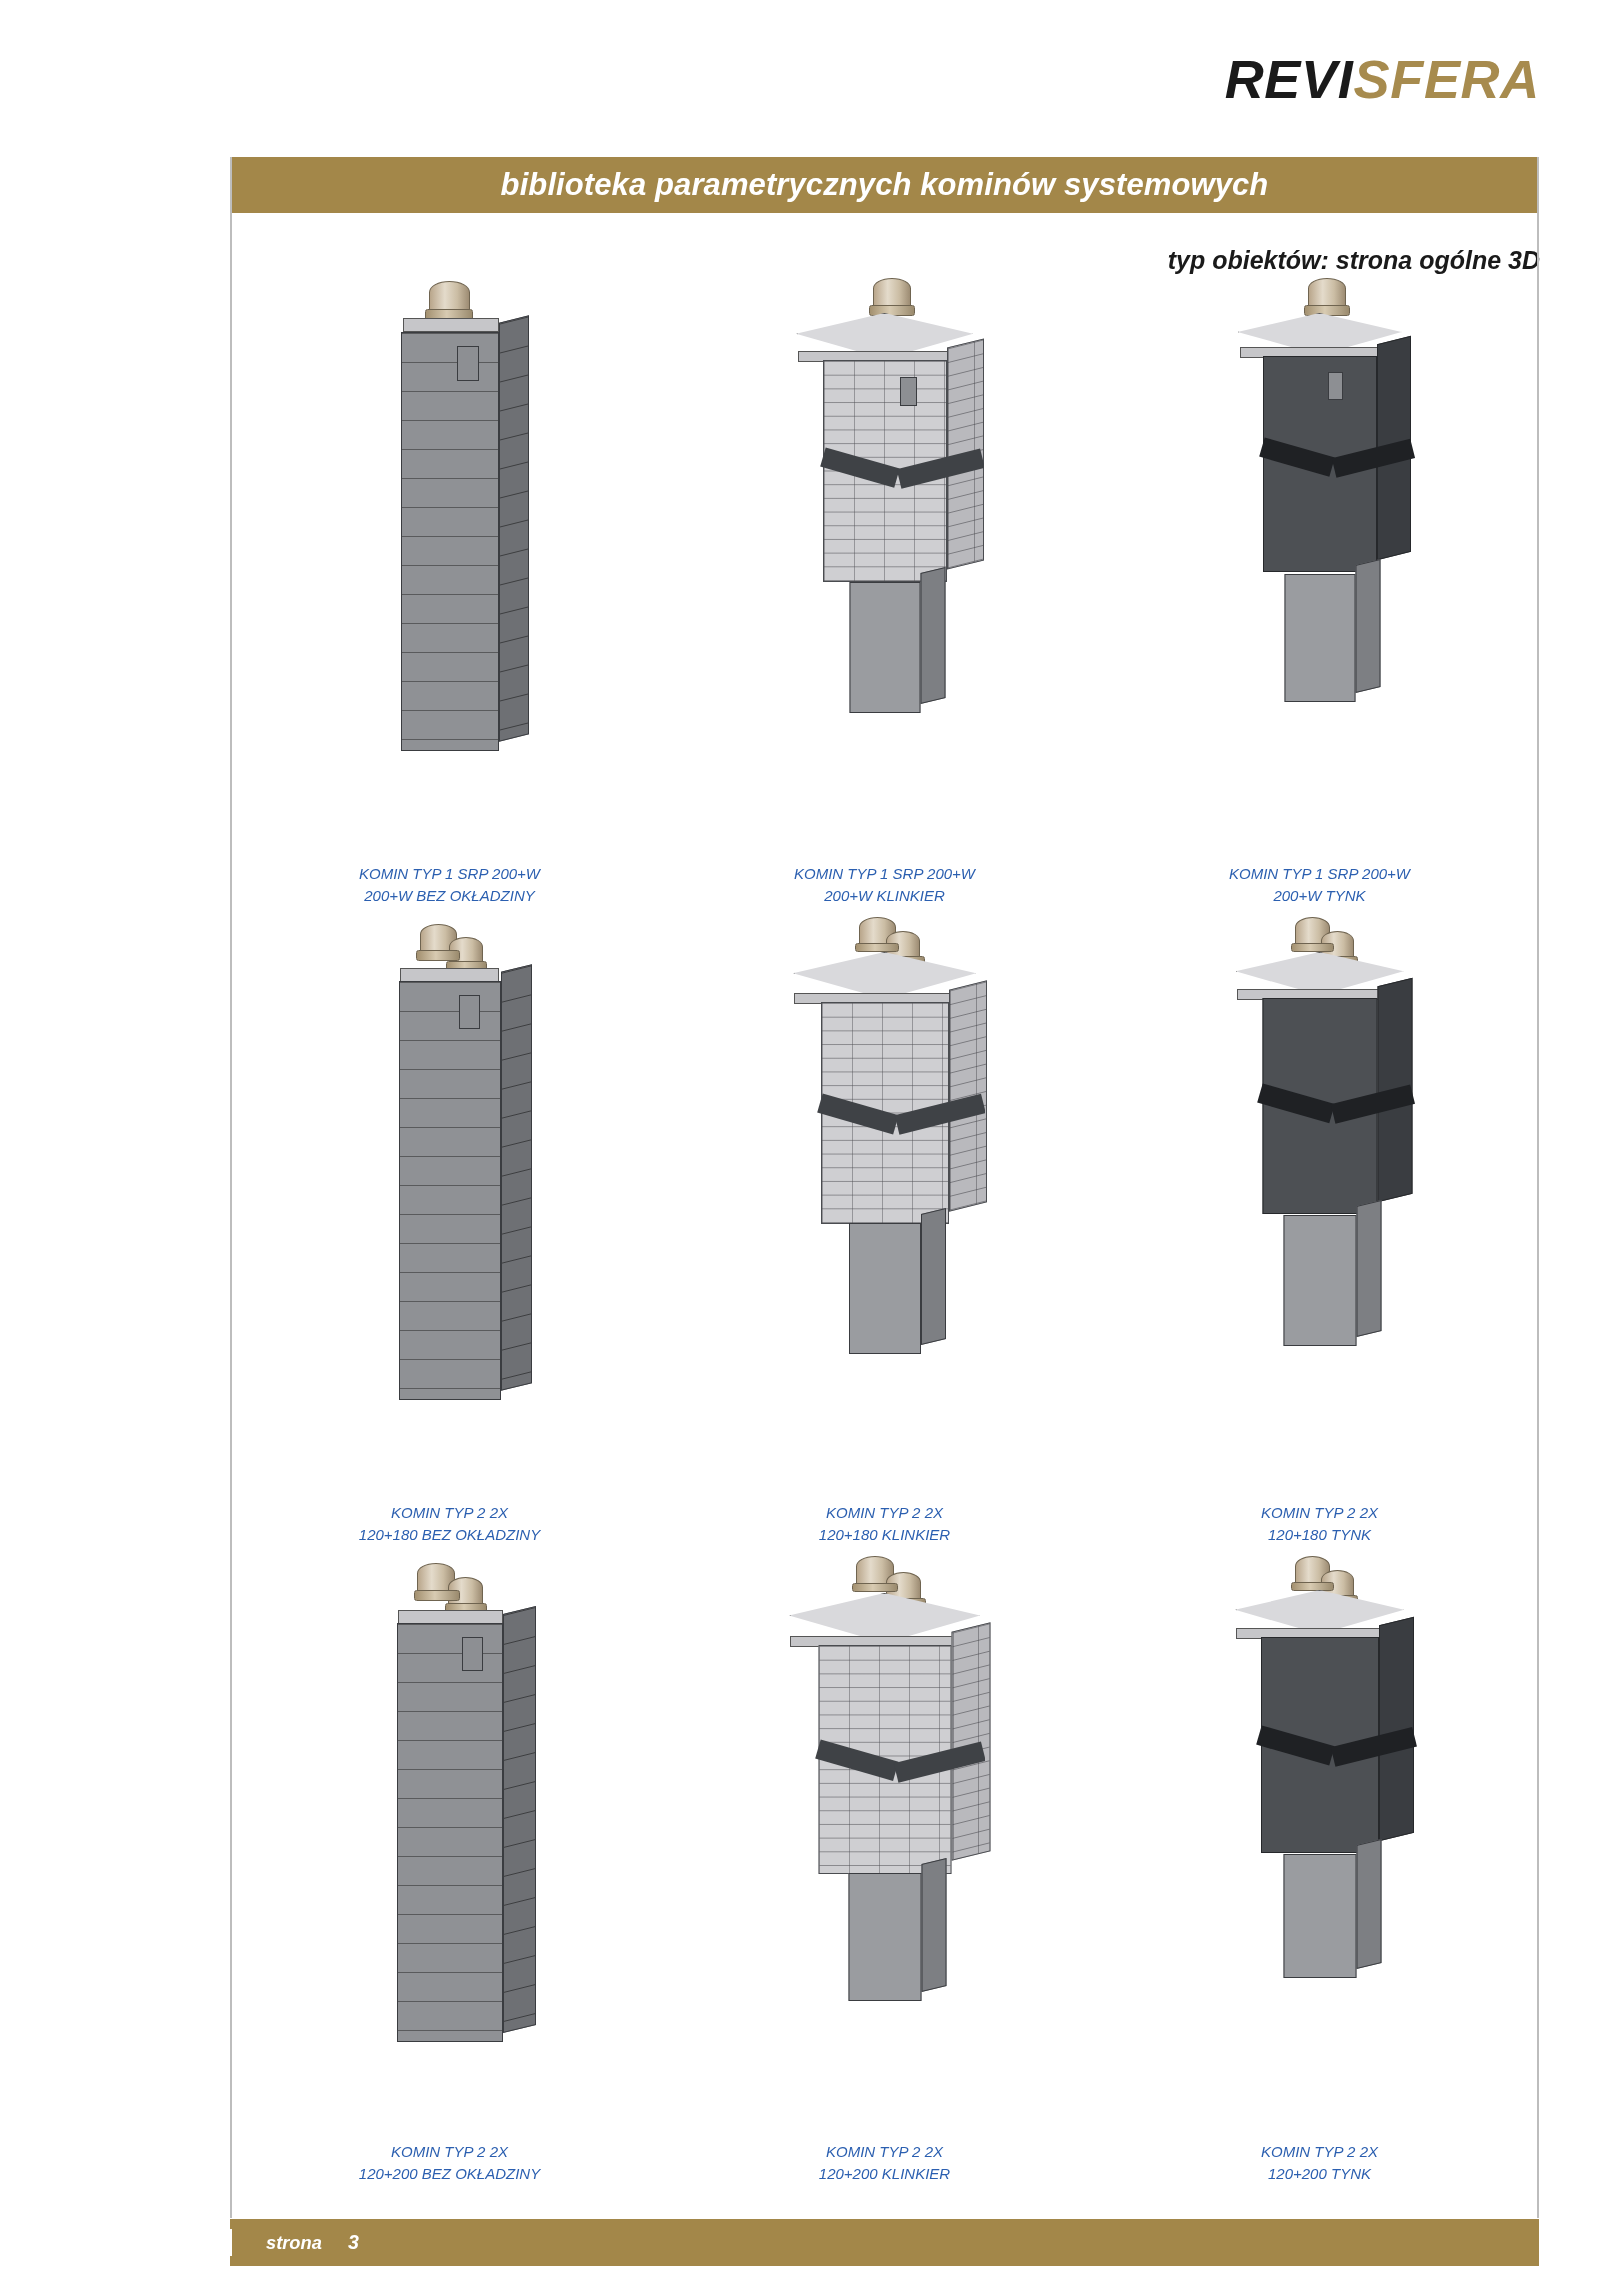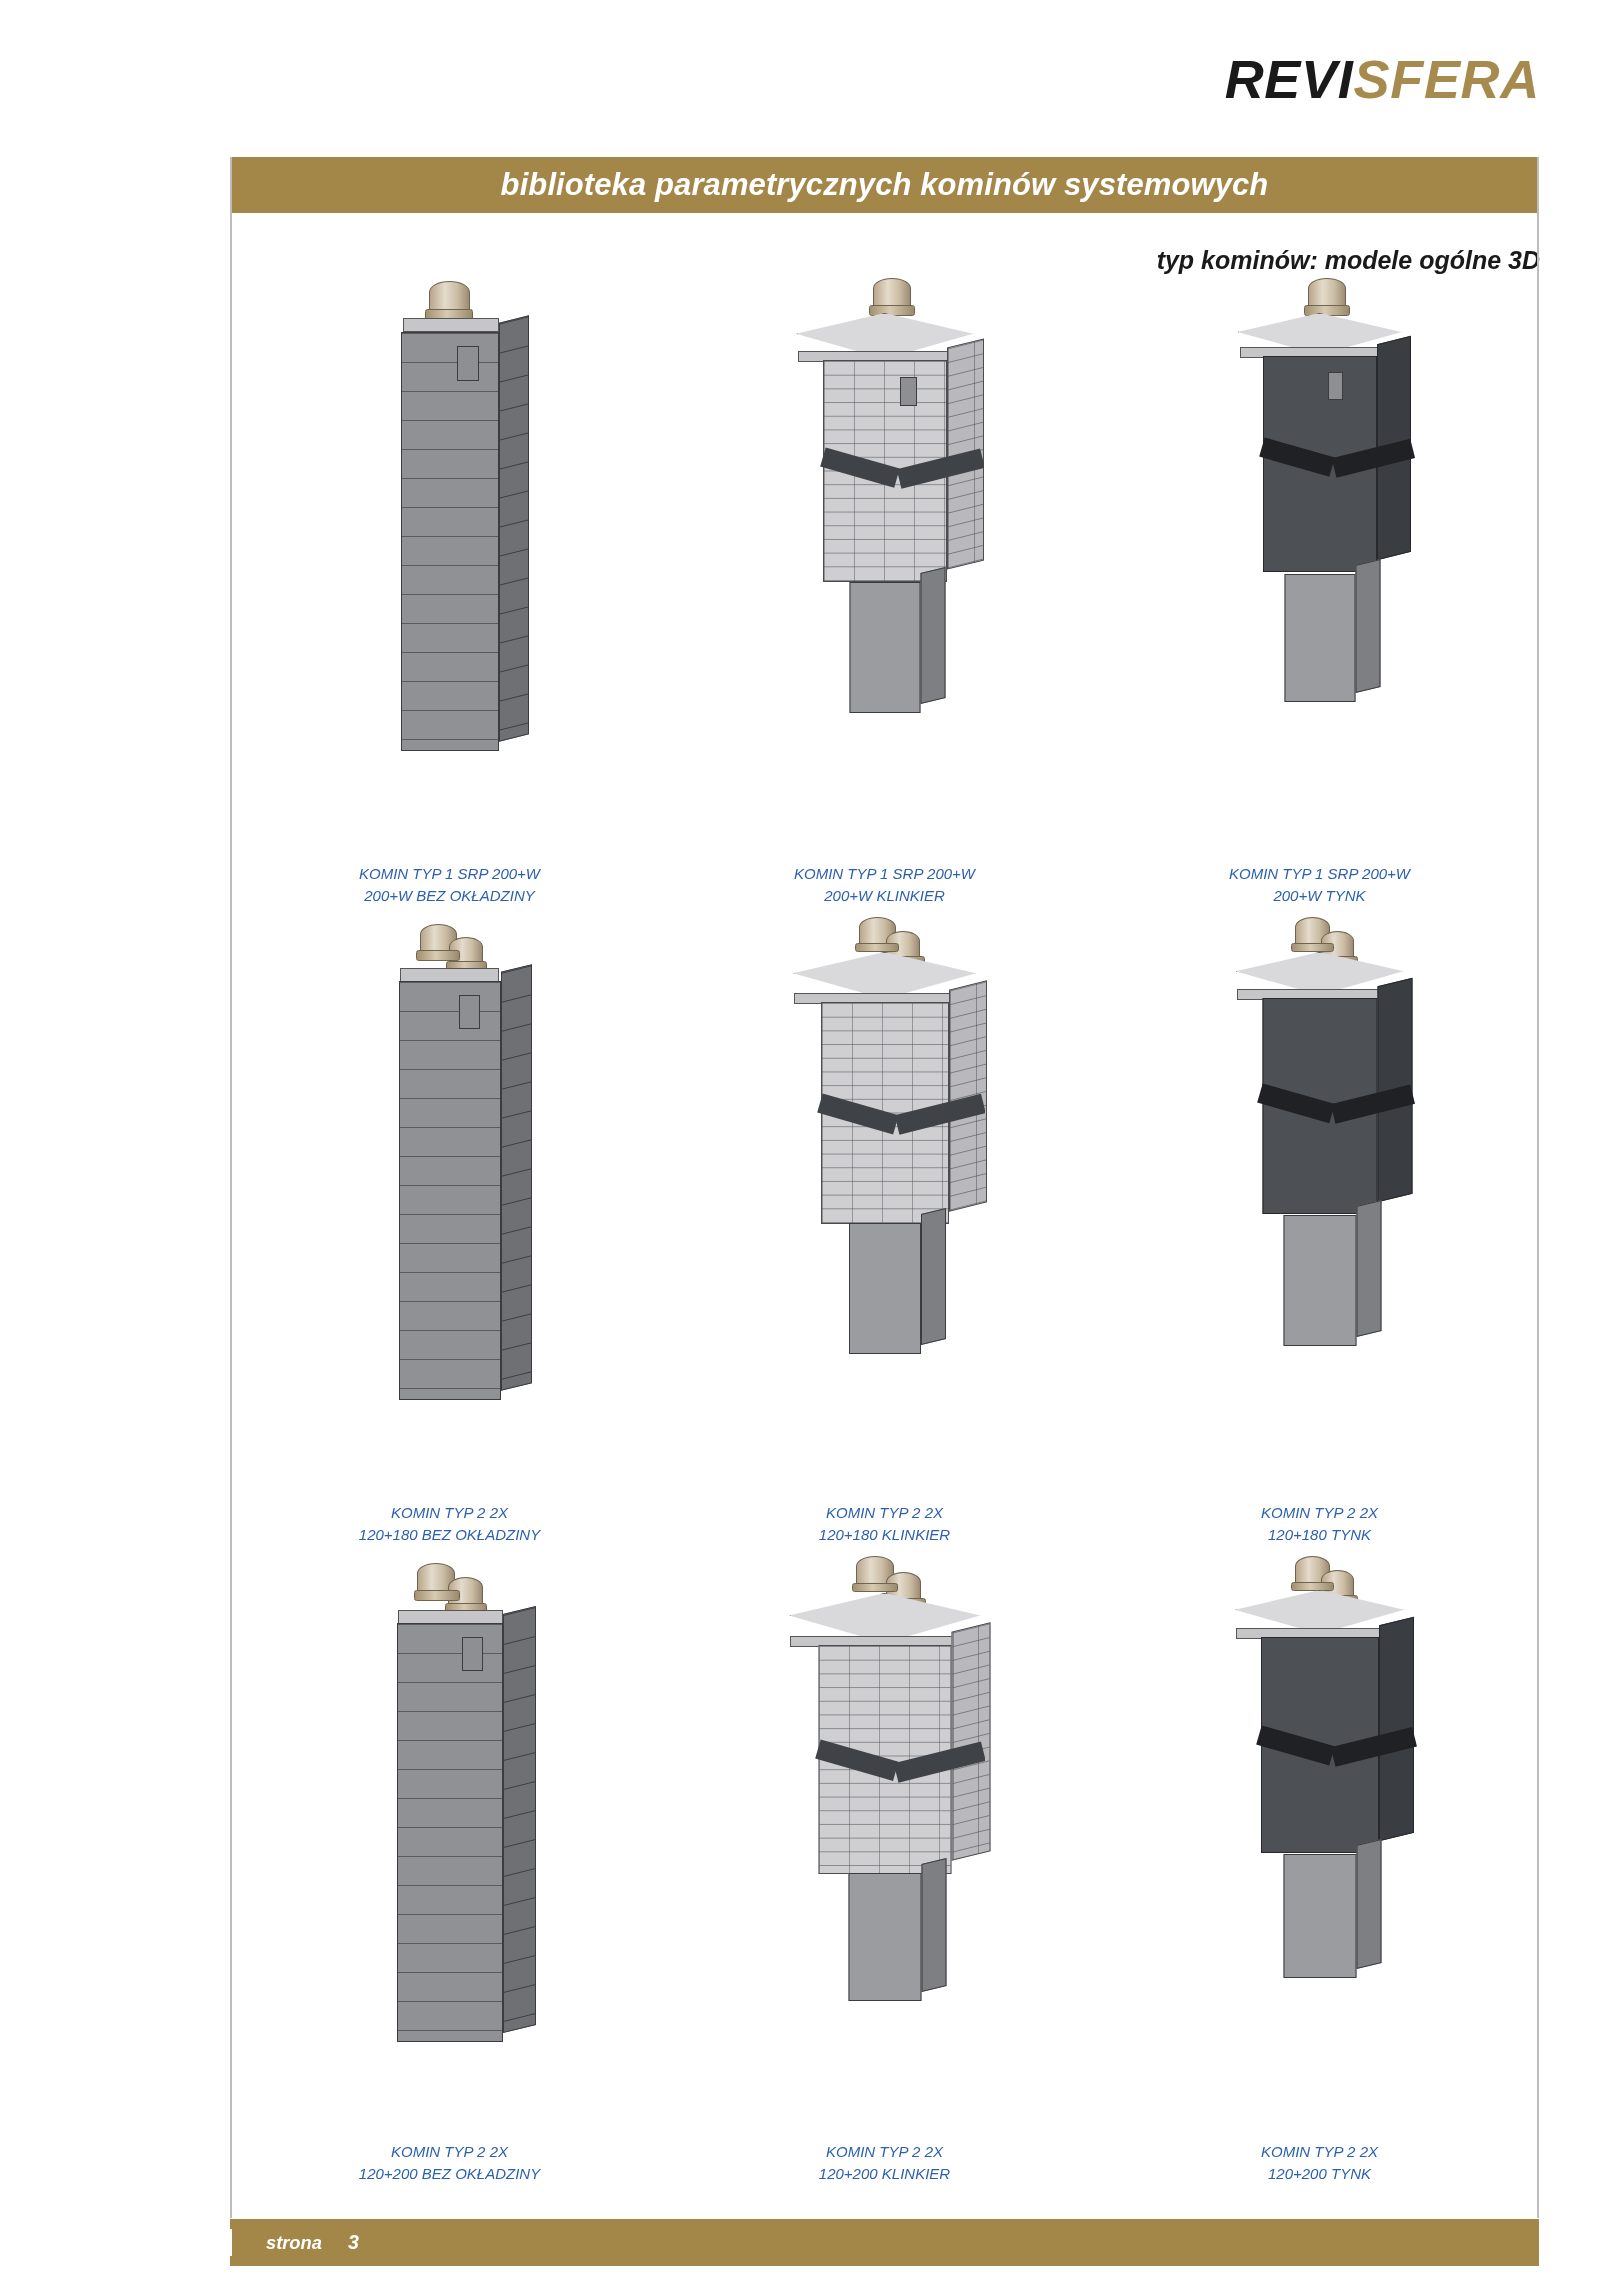--- a/index.html
+++ b/index.html
@@ -297,21 +297,21 @@
 <div class="page">
 
   <div class="brand">
     <span class="revi">REVI</span><span class="sfera">SFERA</span>
   </div>
 
   <div class="title-bar">
     <span class="title-text">biblioteka parametrycznych kominów systemowych</span>
   </div>
 
-  <div class="subtitle">typ kominów: modele ogólne 3D</div>
+  <div class="subtitle">typ obiektów: strona ogólne 3D</div>
 
   <div class="rule-left"></div>
   <div class="rule-right"></div>
 
   <div class="grid">
 
     <div class="cell">
       <div class="fig">
         <div class="chimney">
 

